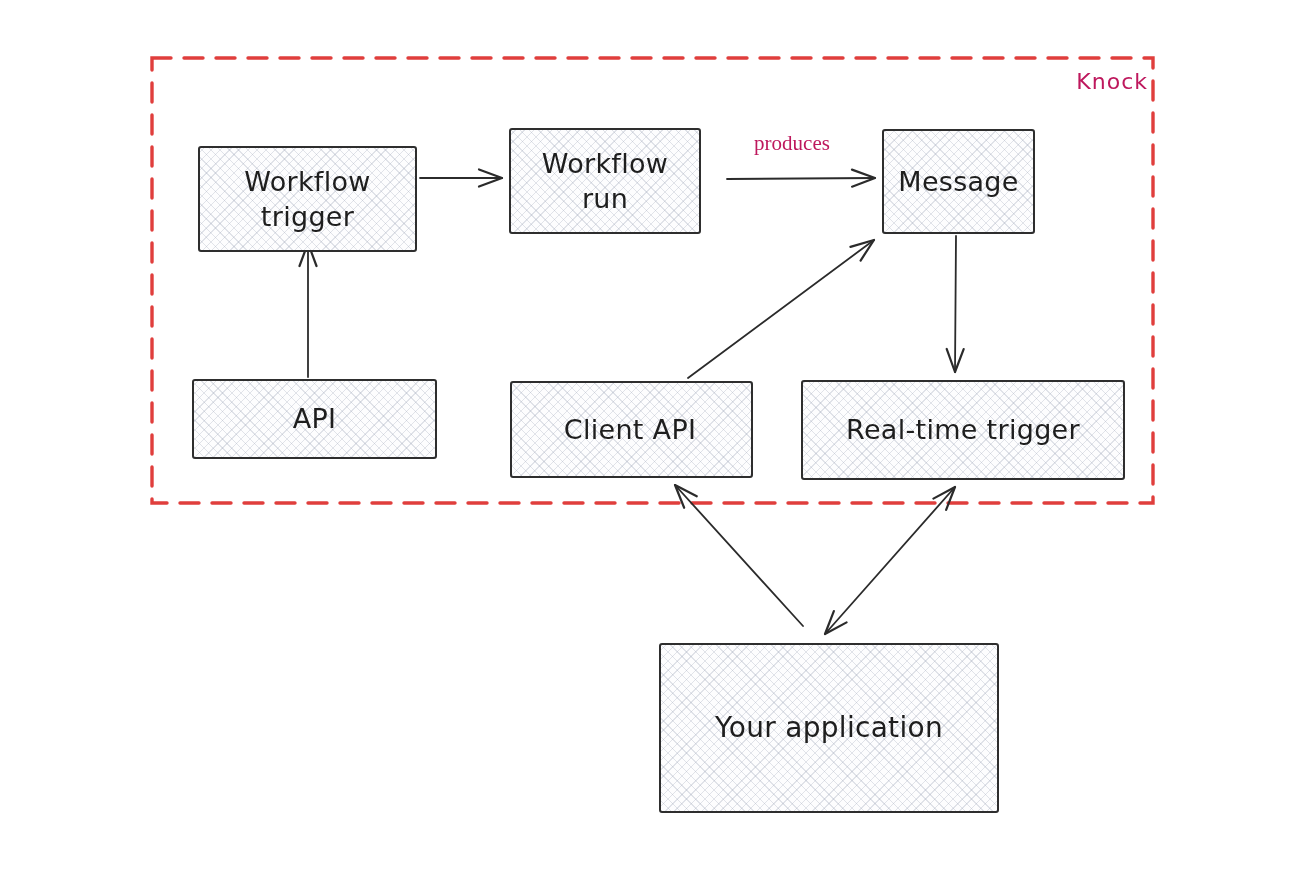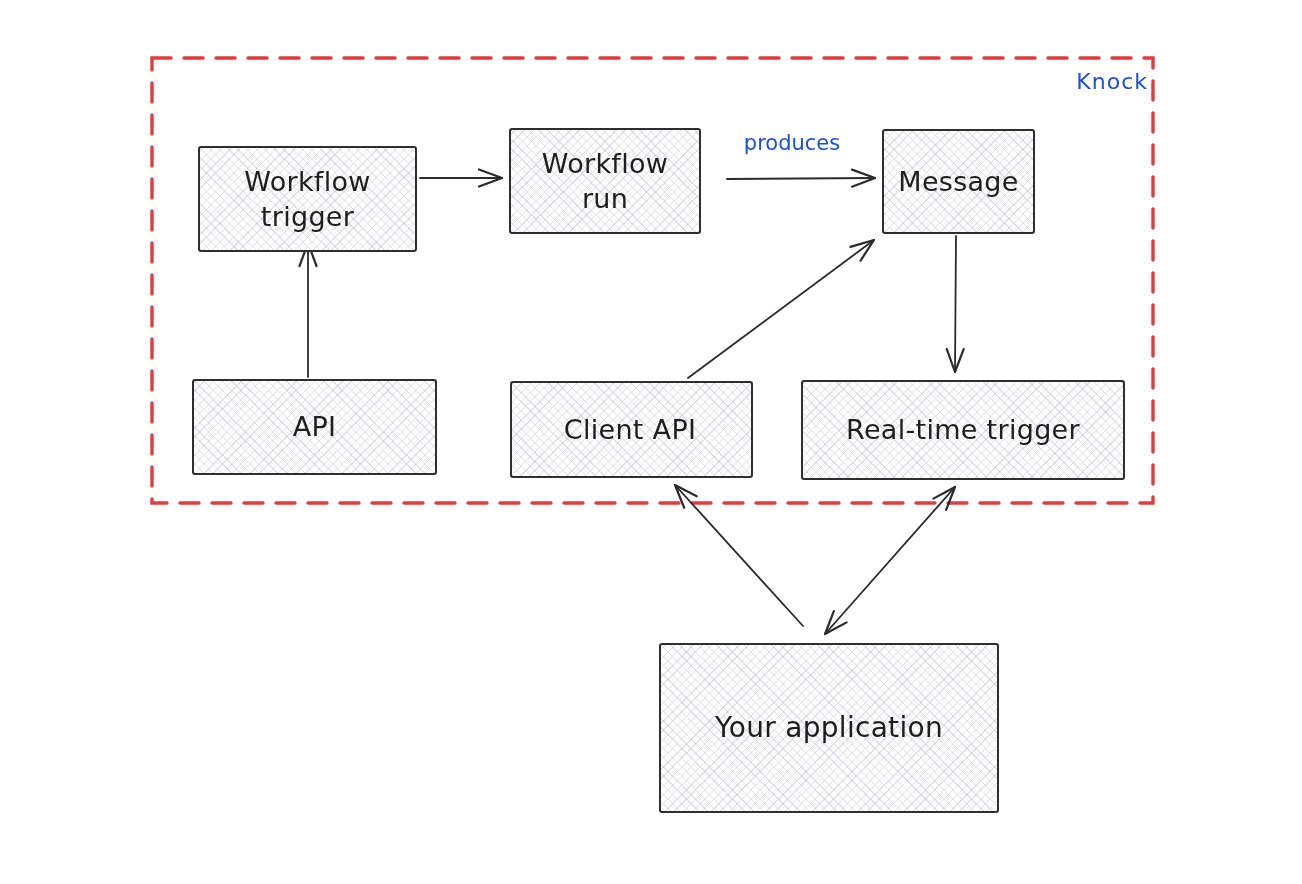--- a/index.html
+++ b/index.html
@@ -36,42 +36,43 @@
     letter-spacing: 0.3px;
     padding: 4px 10px;
     background-color: #fdfdfe;
     background-image:
       repeating-linear-gradient(45deg, rgba(158,166,184,0.30) 0 1px, transparent 1px 6.5px),
       repeating-linear-gradient(-45deg, rgba(158,166,184,0.30) 0 1px, transparent 1px 6.5px);
   }
   .float-label {
     position: absolute;
     z-index: 2;
-    color: #1d4ed8;
+    color: #be185d;
   }
   #knock-label {
     left: 1076px;
     top: 69px;
     width: 72px;
     text-align: right;
     font-size: 22px;
     letter-spacing: 1px;
   }
   #produces-label {
     left: 742px;
     top: 131px;
     width: 100px;
     text-align: center;
     font-size: 21px;
+    font-family: Liberation Serif, serif;
   }
   
   #node-workflow-trigger   { left:198px; top:138px; width:219px; height:106px;margin-top:8px; }
   #node-workflow-run       { left:509px; top:128px; width:192px; height:106px; }
   #node-message            { left:882px; top:129px; width:153px; height:105px; }
-  #node-api                { left:192px; top:379px; width:245px; height: 96px; }
+  #node-api                { left:192px; top:379px; width:245px; height: 80px; }
   #node-client-api         { left:510px; top:381px; width:243px; height: 97px; padding-left: 7px; }
   #node-real-time-service  { left:801px; top:380px; width:324px; height:100px; }
   #node-your-application   { left:643px; top:643px; width:340px; height:170px; font-size:28px;margin-left:16px; }
   .wire {
     stroke: #2b2b2b;
     stroke-width: 1.8;
     fill: none;
     stroke-linecap: round;
   }
 </style>

